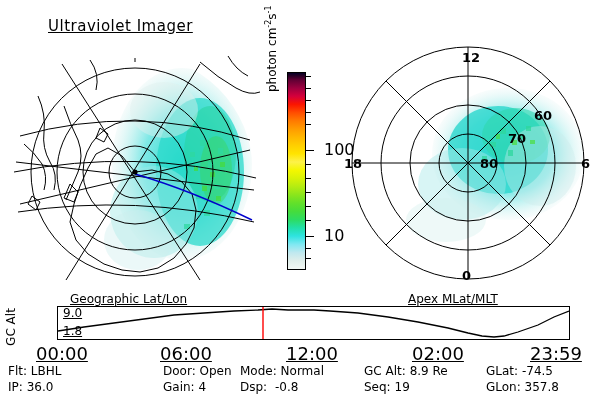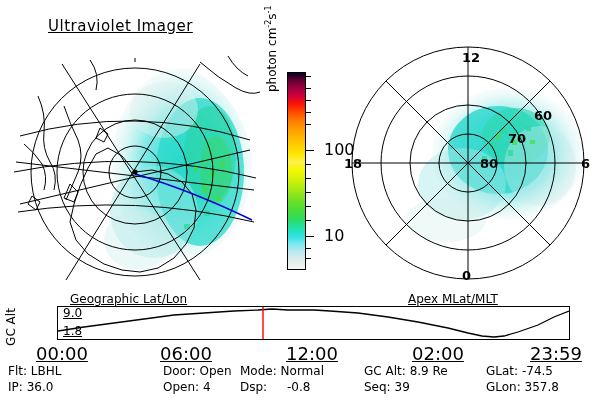--- a/index.html
+++ b/index.html
@@ -267,40 +267,40 @@
   <div class="scell r2 c1">
     <span>IP:</span>
     <span>36.0</span>
   </div>
 
   <div class="scell r1 c2">
     <span>Door:</span>
     <span>Open</span>
   </div>
   <div class="scell r2 c2">
-    <span>Open:</span>
+    <span>Gain:</span>
     <span>4</span>
   </div>
 
   <div class="scell r1 c3">
     <span>Mode:</span>
     <span>Normal</span>
   </div>
   <div class="scell r2 c3">
     <span>Dsp:</span>
-    <span style="margin-left:16px">-0.8</span>
+    <span style="margin-left:4px">-0.8</span>
   </div>
 
   <div class="scell r1 c4">
     <span>GC Alt:</span>
     <span>8.9 Re</span>
   </div>
   <div class="scell r2 c4">
     <span>Seq:</span>
-    <span>39</span>
+    <span>19</span>
   </div>
 
   <div class="scell r1 c5">
     <span>GLat:</span>
     <span>-74.5</span>
   </div>
   <div class="scell r2 c5">
     <span>GLon:</span>
     <span>357.8</span>
   </div>

